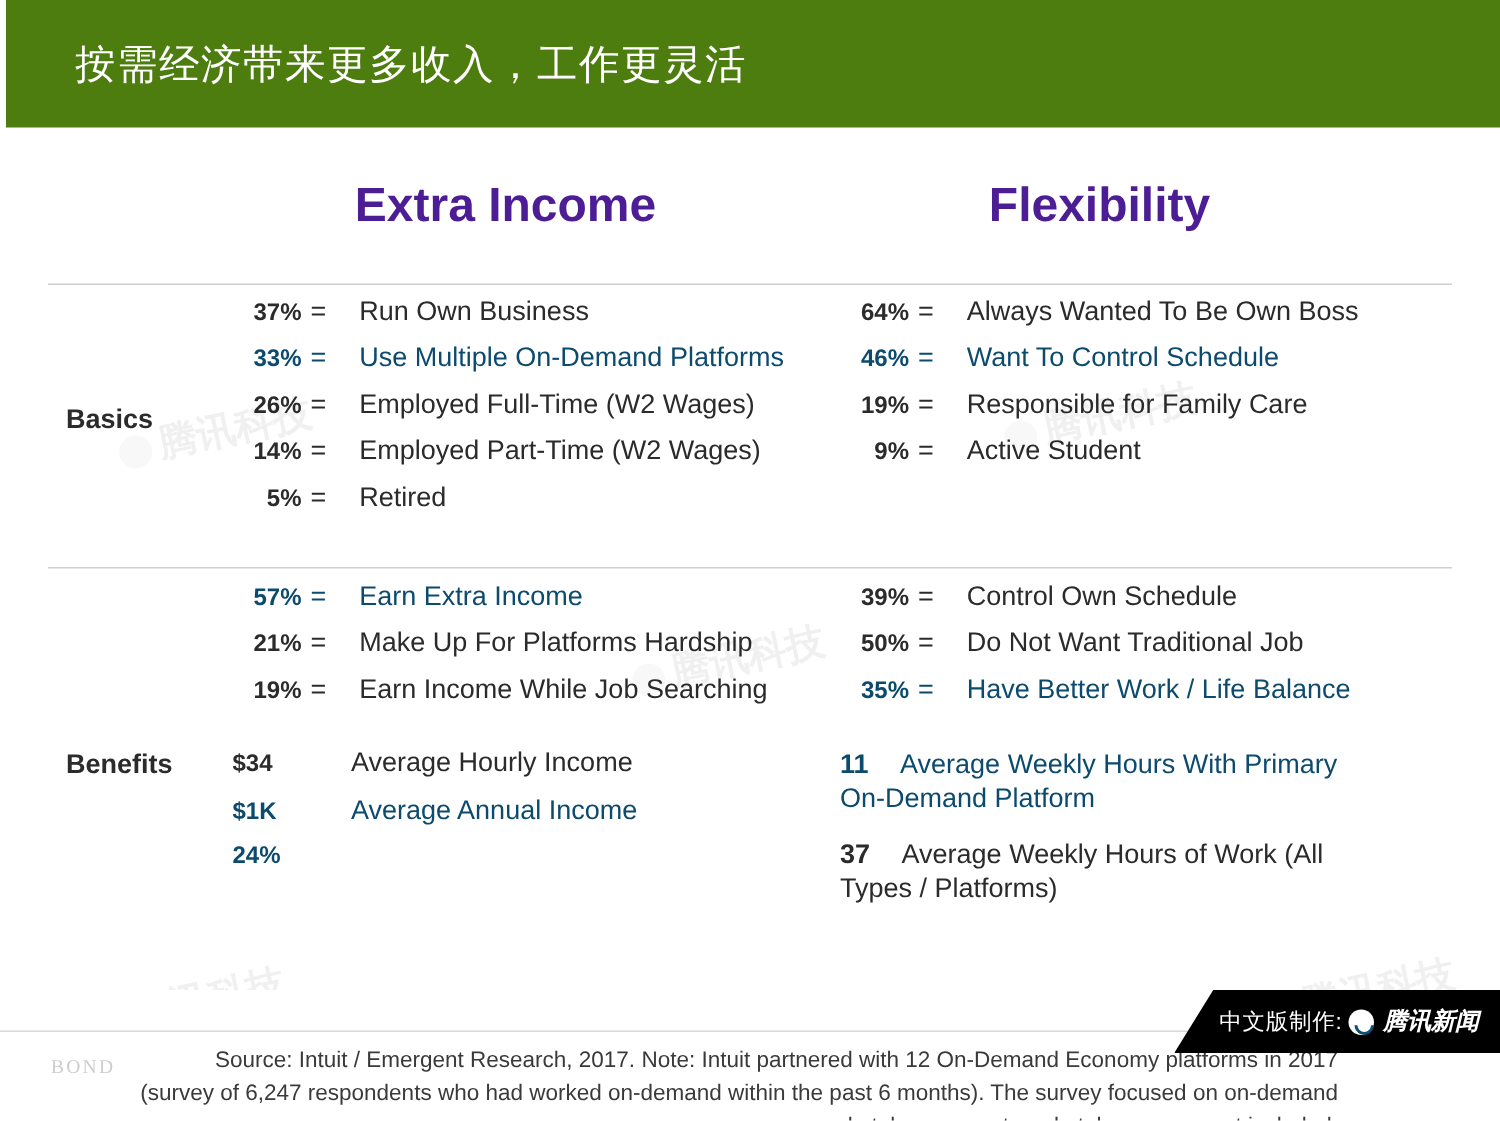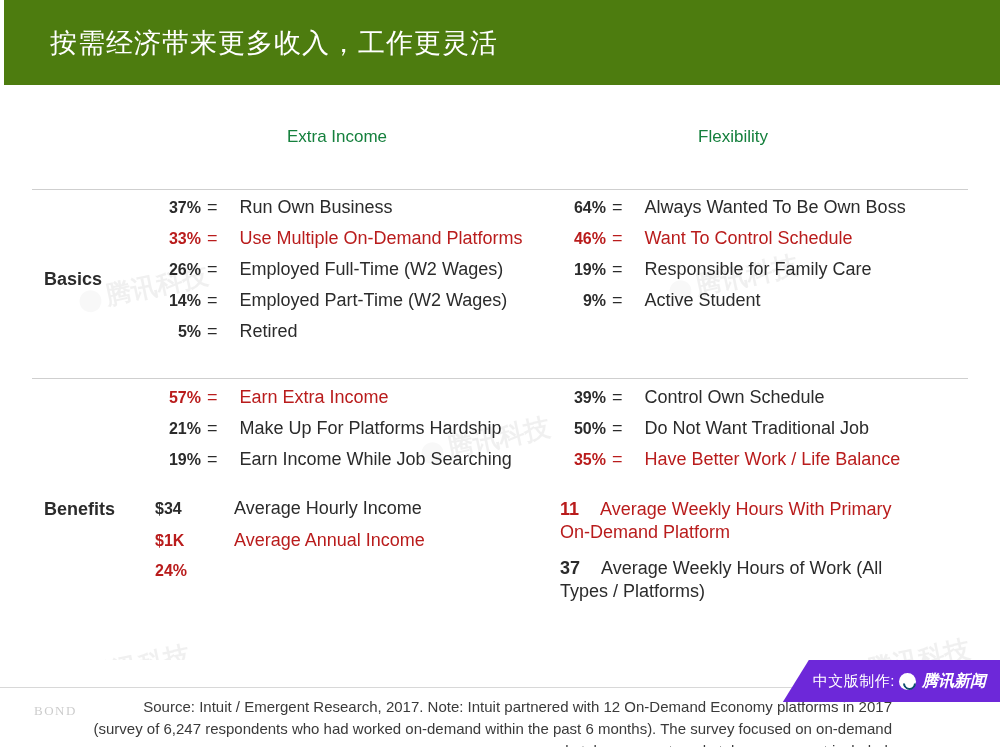--- a/index.html
+++ b/index.html
@@ -49,23 +49,23 @@
   .col-heads {
     position: absolute;
     left: 0; top: 0;
     width: 1000px;
     height: 62px;
   }
   .col-head {
     position: absolute;
     top: 52px;
     transform: translate(-50%, -50%);
-    font-size: 17px;
-    font-weight: normal;
-    color: #15803d;
+    font-size: 32px;
+    font-weight: bold;
+    color: #4c1d95;
     white-space: nowrap;
   }
   .col-head.left  { left: 337px; }
   .col-head.right { left: 733px; }
 
   
   .hr {
     position: absolute;
     left: 32px;
     width: 936px;
@@ -122,21 +122,21 @@
     padding: 0 5px 0 6px;
     flex: none;
   }
   .row .lbl {
     font-size: 18px;
     font-weight: normal;
     margin-left: 17px;
   }
   .row.green .val,
   .row.green .eq,
-  .row.green .lbl { color: #b91c1c; }
+  .row.green .lbl { color: #0c4a6e; }
   .row.dark .val,
   .row.dark .eq,
   .row.dark .lbl  { color: #2b2b2b; }
 
   
   .row.stat { margin-bottom: 11px; }
   .row.stat .val {
     width: 54px;
     text-align: left;
     padding-right: 8px;
@@ -200,21 +200,21 @@
     line-height: 1.45;
     color: #3a3a3a;
   }
 
   
   .ribbon {
     position: absolute;
     right: 0;
     top: 0;
     height: 42px;
-    background: #6d28d9;
+    background: #000000;
     color: #ffffff;
     display: flex;
     align-items: center;
     padding: 0 14px 0 30px;
     -webkit-clip-path: polygon(26px 0, 100% 0, 100% 100%, 0 100%);
     clip-path: polygon(26px 0, 100% 0, 100% 100%, 0 100%);
   }
   .ribbon .ribbon-label {
     font-size: 15px;
     letter-spacing: 0.5px;

